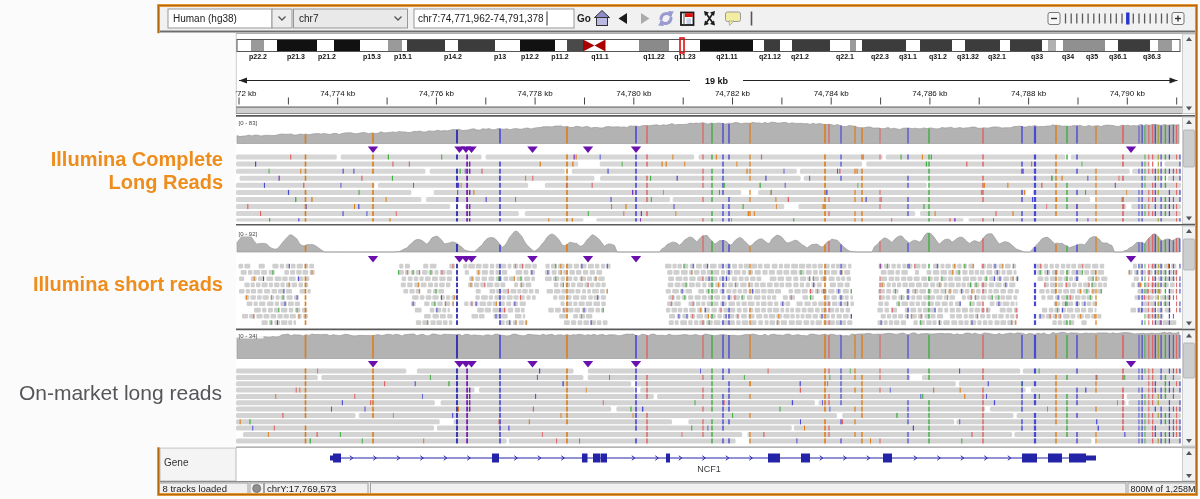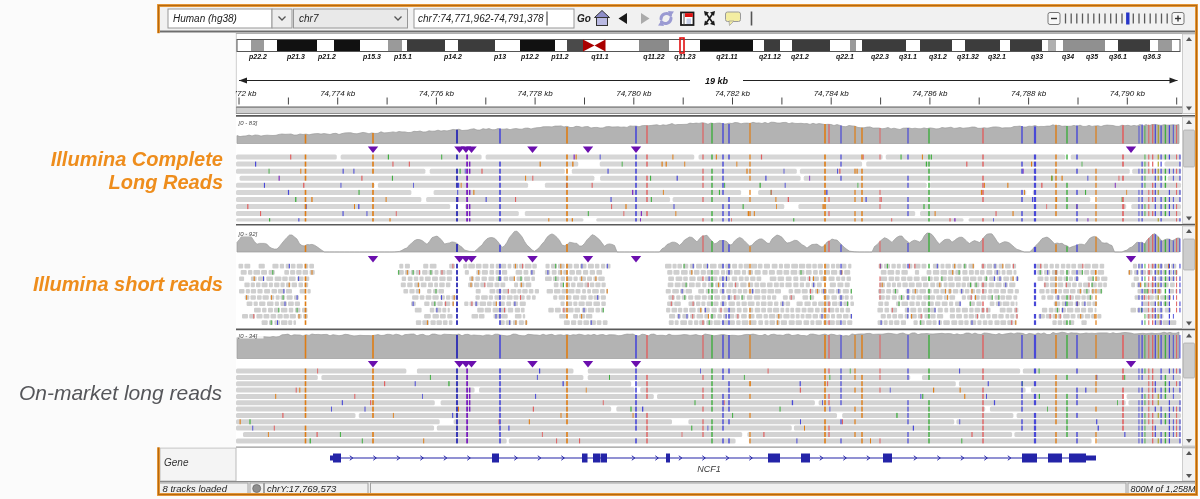--- a/index.html
+++ b/index.html
@@ -1,16 +1,16 @@
 <!DOCTYPE html>
 <html><head>
 <meta charset="utf-8">
 <style>
 html,body{margin:0;padding:0;background:#fbfbfb;}
-#c{position:relative;width:1200px;height:499px;overflow:hidden;font-style:italic;}
+#c{position:relative;width:1200px;height:499px;overflow:hidden;}
 </style>
 </head>
 <body>
 <div id="c">
 <svg width="1200" height="499" viewBox="0 0 1200 499">
 <rect x="0" y="0" width="1200" height="499" fill="#fbfbfb"></rect>
 <rect x="158.5" y="5.5" width="1038.0" height="489.0" fill="#ffffff"></rect>
 <rect x="160.0" y="7.0" width="1035.0" height="23.5" fill="#f1f1f1"></rect>
 <line x1="158.5" y1="31.5" x2="1196.5" y2="31.5" stroke="#6e6e6e" stroke-width="2"></line>
 <rect x="168.0" y="9.0" width="104.0" height="19.0" fill="#ffffff" stroke="#979797"></rect>

